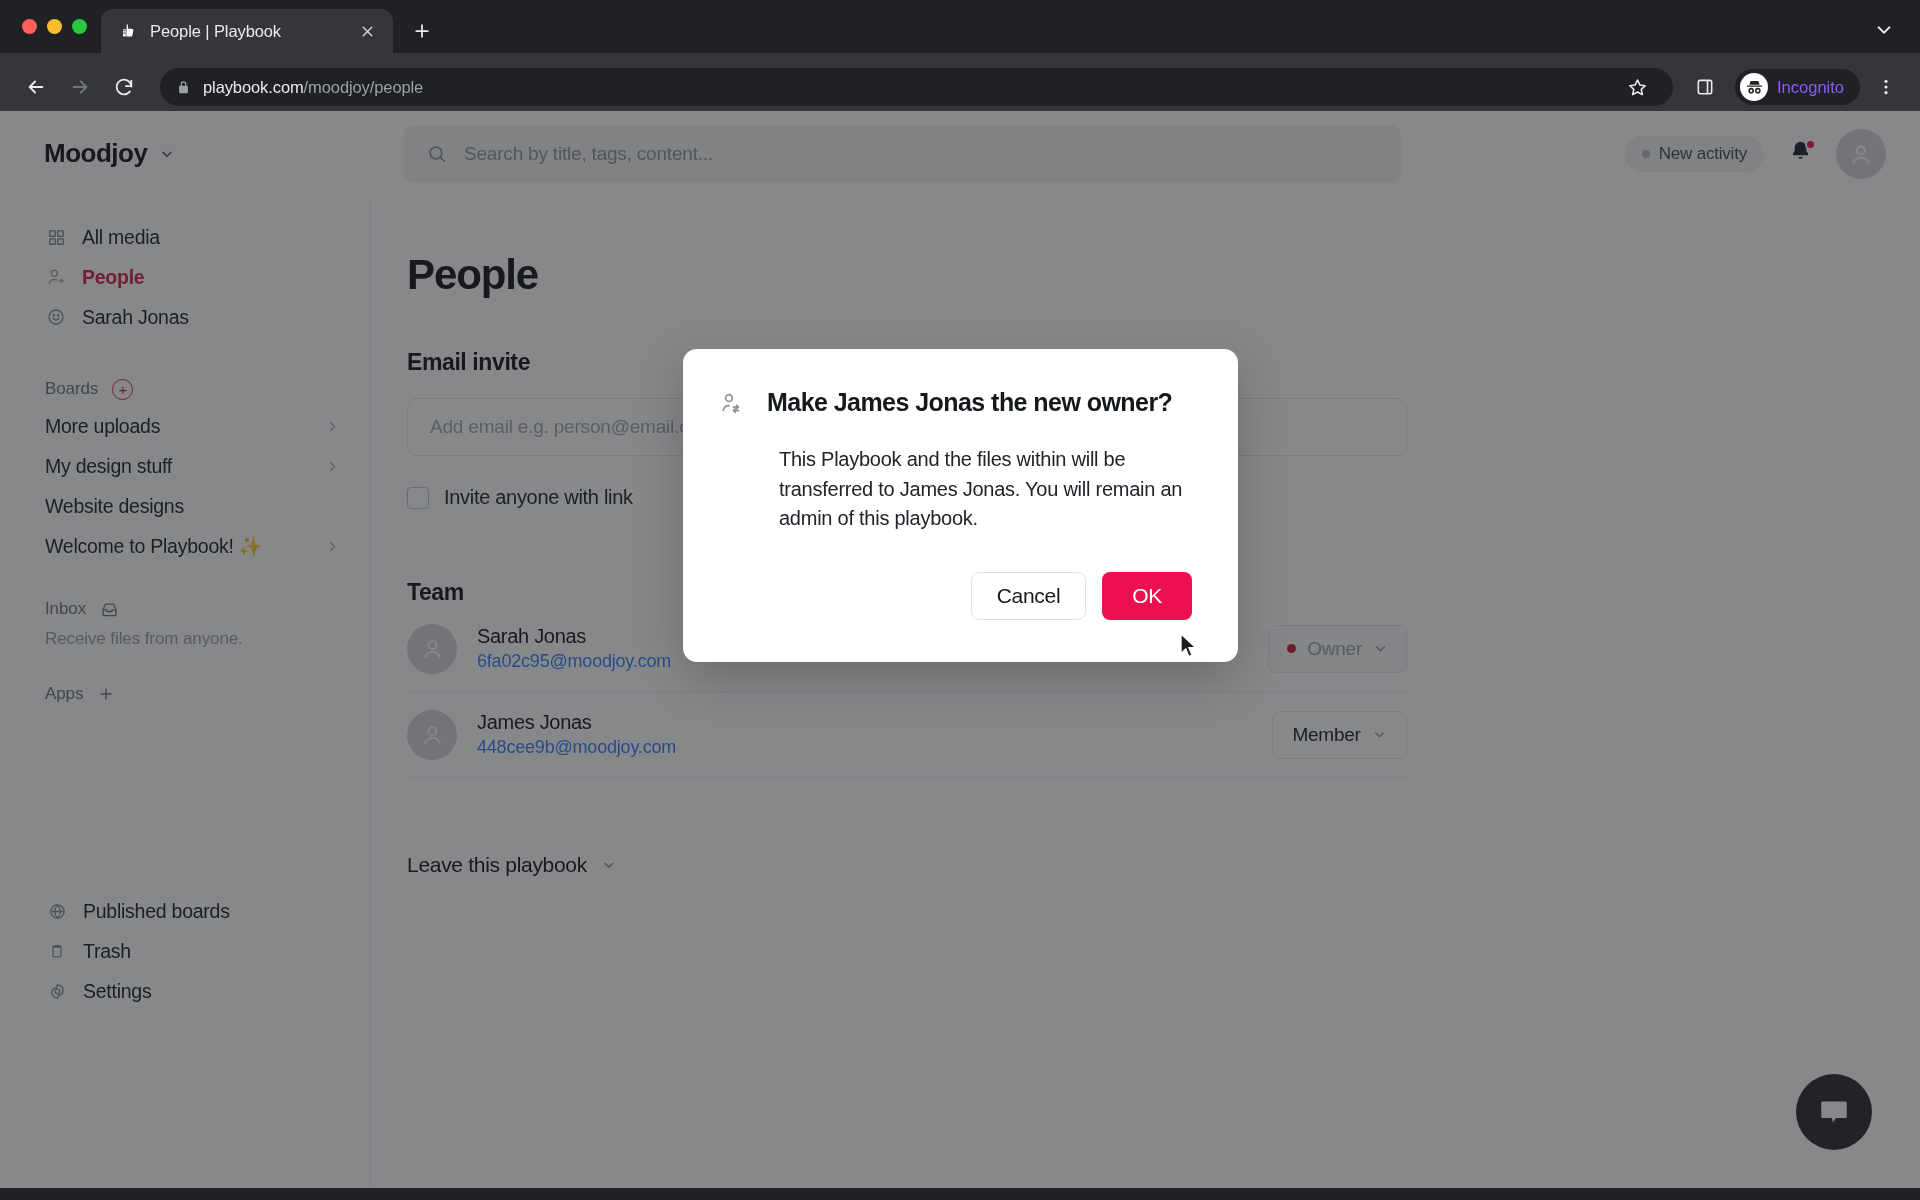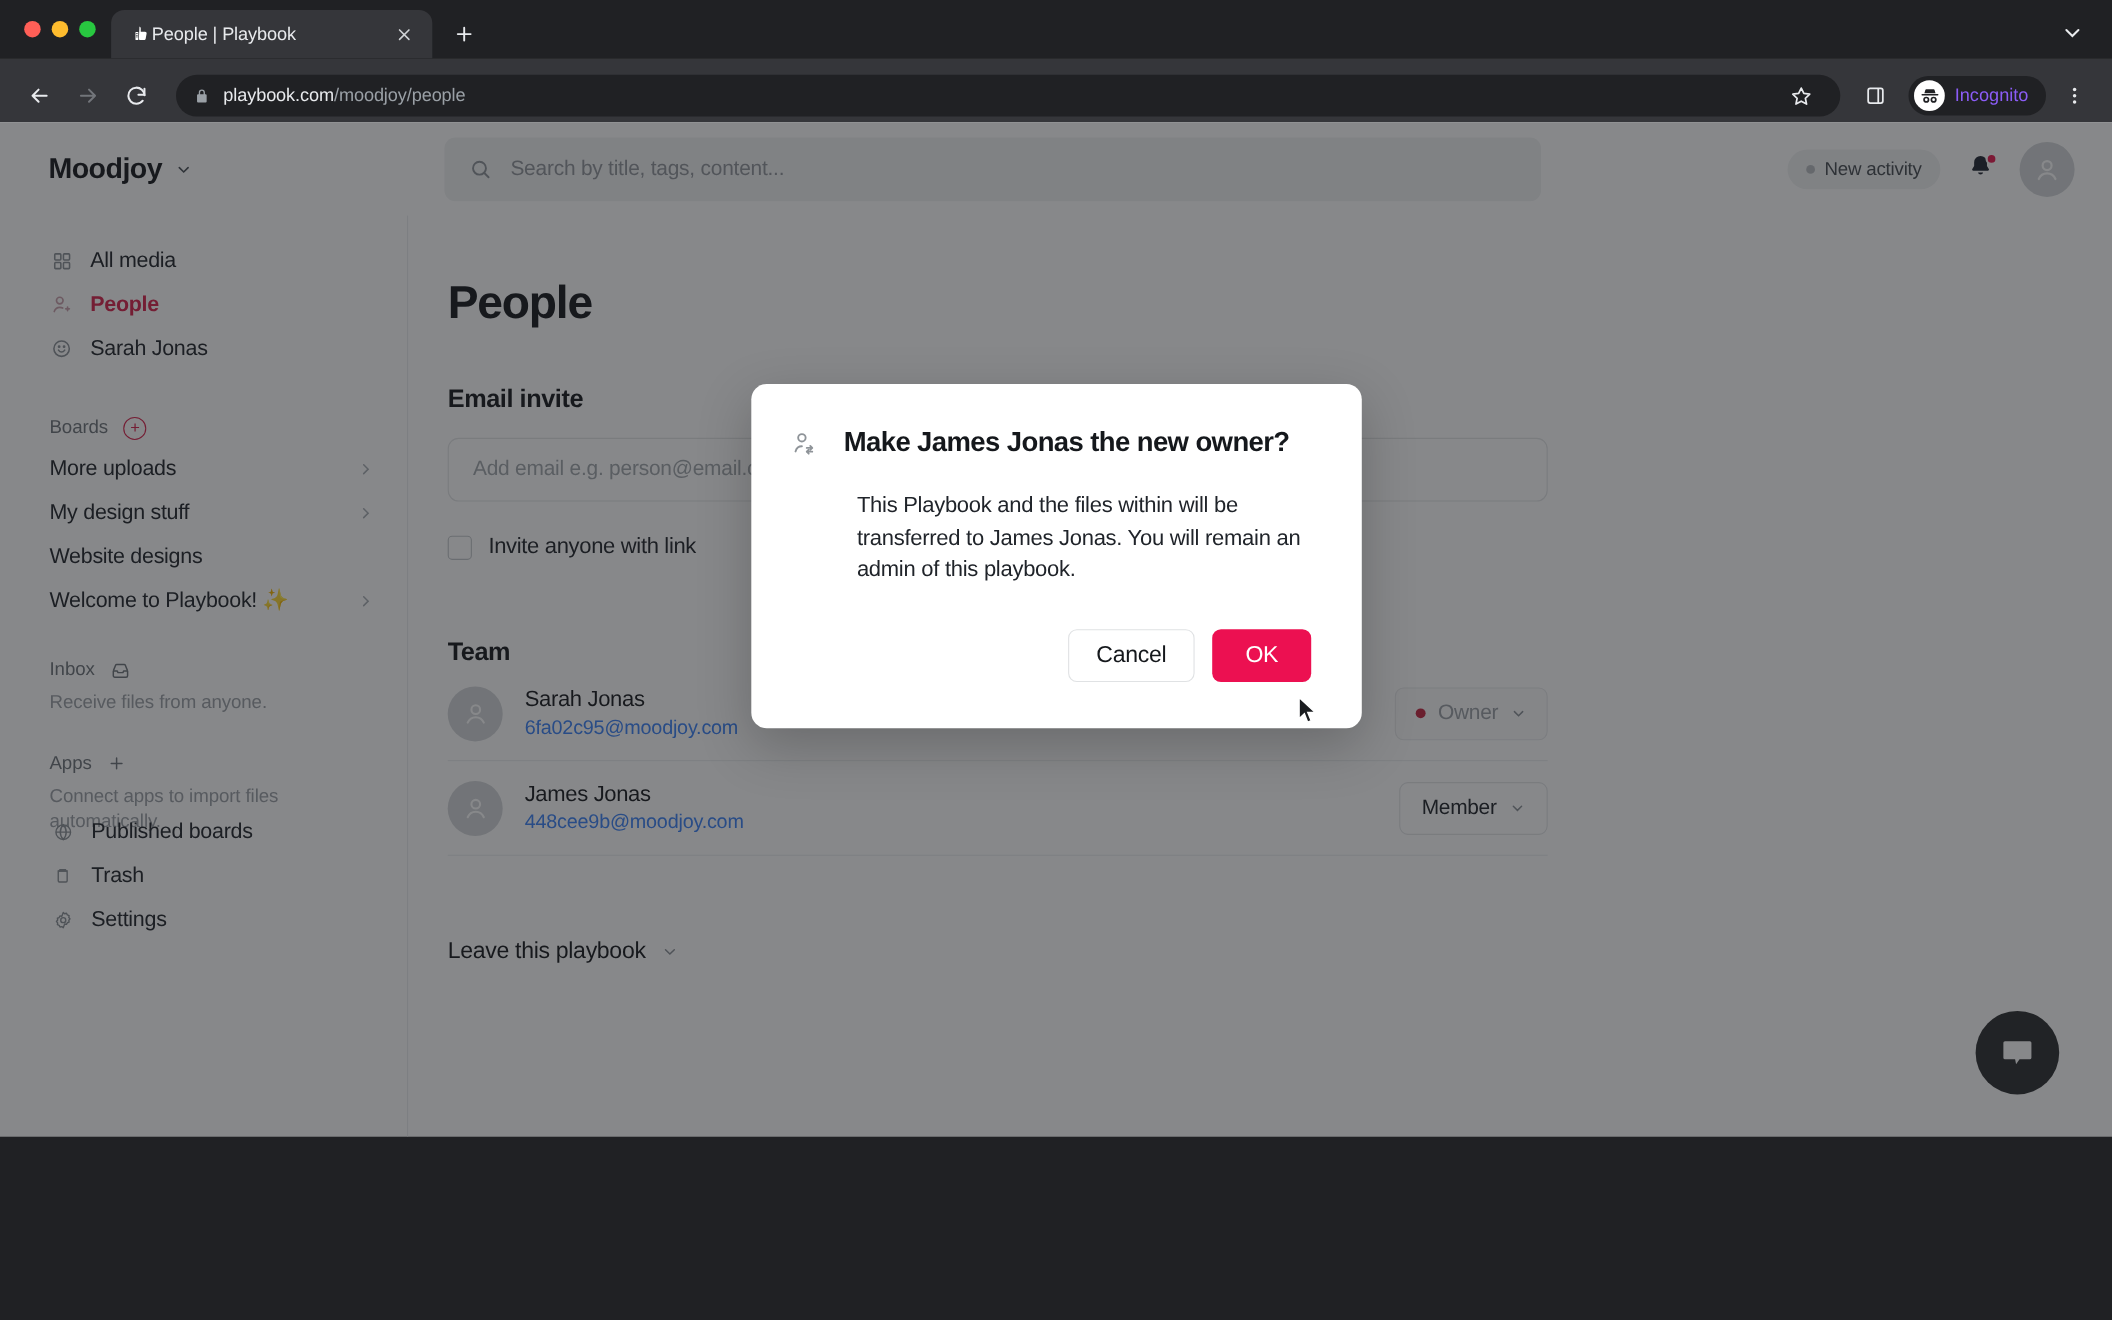--- a/index.html
+++ b/index.html
@@ -19,21 +19,21 @@
   }
   .traffic { display: flex; align-items: center; gap: 10px; height: 53px; padding: 0 14px 0 8px; }
   .dot { width: 15px; height: 15px; border-radius: 50%; }
   .dot.red { background: #ff5f57; }
   .dot.yellow { background: #febc2e; }
   .dot.green { background: #28c840; }
 
   .tab {
     height: 44px; width: 292px; background: #35363a;
     border-radius: 12px 12px 0 0;
-    display: flex; align-items: center; 
+    display: flex; align-items: center; gap: 12px;
     padding: 0 14px 0 18px; position: relative;
   }
   .tab-favicon {
     width: 19px; height: 19px; flex: 0 0 19px;
     display: flex; align-items: center; justify-content: center;
   }
   .tab-title {
     font-size: 16.5px; color: #e8eaed; white-space: nowrap;
     overflow: hidden; text-overflow: ellipsis; flex: 1;
     letter-spacing: -0.1px;
@@ -85,21 +85,21 @@
   }
   .incognito-label { font-size: 16.5px; color: #8b5cf6; }
   .kebab {
     width: 36px; height: 36px; display: flex; align-items: center;
     justify-content: center; color: #e8eaed; margin-left: 4px;
   }
 
   
   .viewport {
     position: absolute; left: 0; top: 111px;
-    width: 1920px; height: 922px;
+    width: 1920px; height: 1077px;
     background: #ffffff; overflow: hidden;
   }
 
   .app { position: absolute; inset: 0; background: #ffffff; }
 
   
   .app-header {
     height: 85px; display: flex; align-items: center;
     padding: 0 34px 0 44px; gap: 0; position: relative;
   }
@@ -487,21 +487,20 @@
         <div class="nav-gap"></div>
 
         <div class="section-head">
           <span>Apps</span>
           <span class="plus-plain">
             <svg width="18" height="18" viewBox="0 0 24 24" fill="none" stroke="currentColor" stroke-width="1.8" stroke-linecap="round">
                 <path d="M12 5.5v13M5.5 12h13"></path>
               </svg>
           </span>
         </div>
-        <div class="sub-note">Connect apps to import files automatically.</div>
 
         <div class="bottom-nav">
           <div class="nav-item">
             <span class="ico">
               <svg width="19" height="19" viewBox="0 0 24 24" fill="none" stroke="currentColor" stroke-width="1.6">
                 <circle cx="12" cy="12" r="8.4"></circle>
                   <path d="M3.6 12h16.8M12 3.6c2.3 2.4 3.4 5.2 3.4 8.4S14.3 18 12 20.4c-2.3-2.4-3.4-5.2-3.4-8.4S9.7 6 12 3.6z"></path>
               </svg>
             </span>
             <span>Published boards</span>

